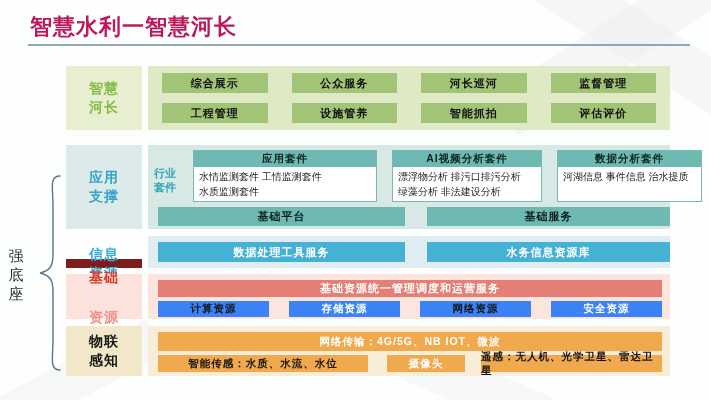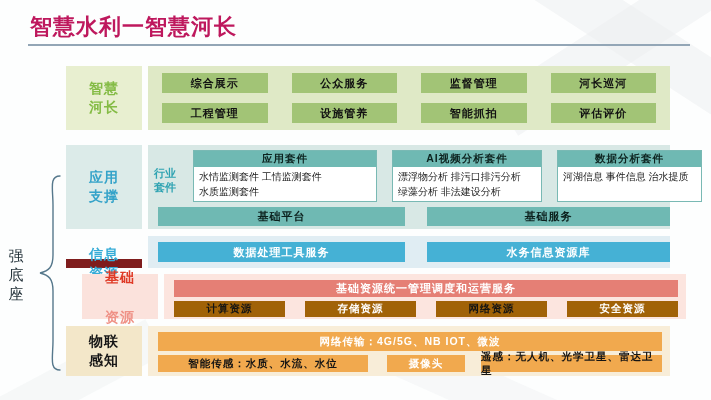--- a/index.html
+++ b/index.html
@@ -54,29 +54,29 @@
   .bar-service{left:279px;width:243px;}
 
   
   .r3{top:236px;height:32px;left:0;width:711px;}
   .r3 .label-box{background:#7f1d1d;color:#36acd7;margin-top:23px;}
   .r3 .content{background:#e0edf3;}
   .bluebar{position:absolute;top:6px;height:20px;background:#45b1d5;color:#ffffff;font-size:11px;
            font-weight:bold;display:flex;align-items:center;justify-content:center;letter-spacing:1px;}
 
   
-  .r4{top:274px;height:45px;left:0;width:633px;margin-left:16px;}
+  .r4{top:274px;height:45px;left:0;width:633px;}
   .r4 .label-box{background:#fbe2dc;line-height:20px;}
   .r4 .label-box .w1{color:#df3a26;} .r4 .label-box .w2{color:#ef9186;}
   .r4 .content{background:#fce5df;}
   .redbar{position:absolute;background:#e57f75;display:flex;align-items:center;justify-content:center;
           font-size:11px;font-weight:bold;letter-spacing:1px;}
   .red-top{left:10px;width:504px;top:6px;height:17px;color:#ffffff;}
   .red-items{position:absolute;left:10px;width:504px;top:27px;height:16px;display:flex;gap:20px;}
-  .red-items .redcell{flex:1;background:#a16207;display:flex;align-items:center;justify-content:center;
+  .red-items .redcell{flex:1;background:#3b82f6;display:flex;align-items:center;justify-content:center;
           font-size:10.5px;font-weight:bold;letter-spacing:1px;}
   .tx-dark{color:#141414;} .tx-white{color:#ffffff;}
 
   
   .r5{top:326px;height:50px;left:0;width:711px;}
   .r5 .label-box{background:#f3e7c9;color:#161616;}
   .r5 .content{background:#f8edd8;}
   .orangebar{position:absolute;background:#f1a94e;display:flex;align-items:center;justify-content:center;
              font-size:10.5px;font-weight:bold;letter-spacing:1px;}
   .or-top{left:10px;width:504px;top:6px;height:19px;color:#ffffff;}
@@ -106,22 +106,22 @@
     </svg>
   </div>
 
   <div class="row r1">
     <div class="label-box">智慧
 河长</div>
     <div class="content">
       <div class="grid">
         <div class="chip">综合展示</div>
         <div class="chip">公众服务</div>
+        <div class="chip">河长巡河</div>
         <div class="chip">监督管理</div>
-        <div class="chip">河长巡河</div>
         <div class="chip">工程管理</div>
         <div class="chip">设施管养</div>
         <div class="chip">智能抓拍</div>
         <div class="chip">评估评价</div>
       </div>
     </div>
   </div>
 
   <div class="row r2">
     <div class="label-box">应用

